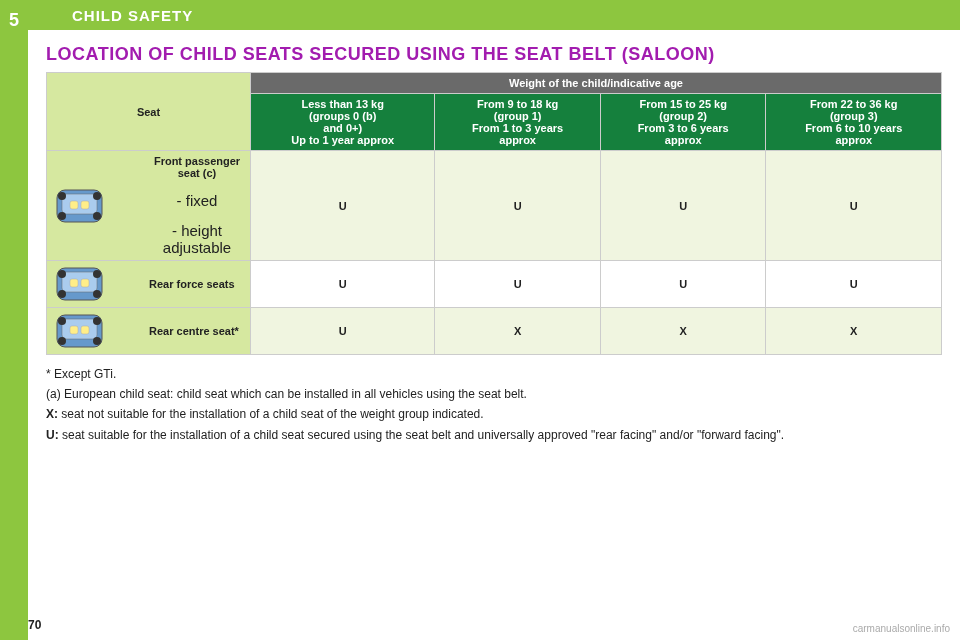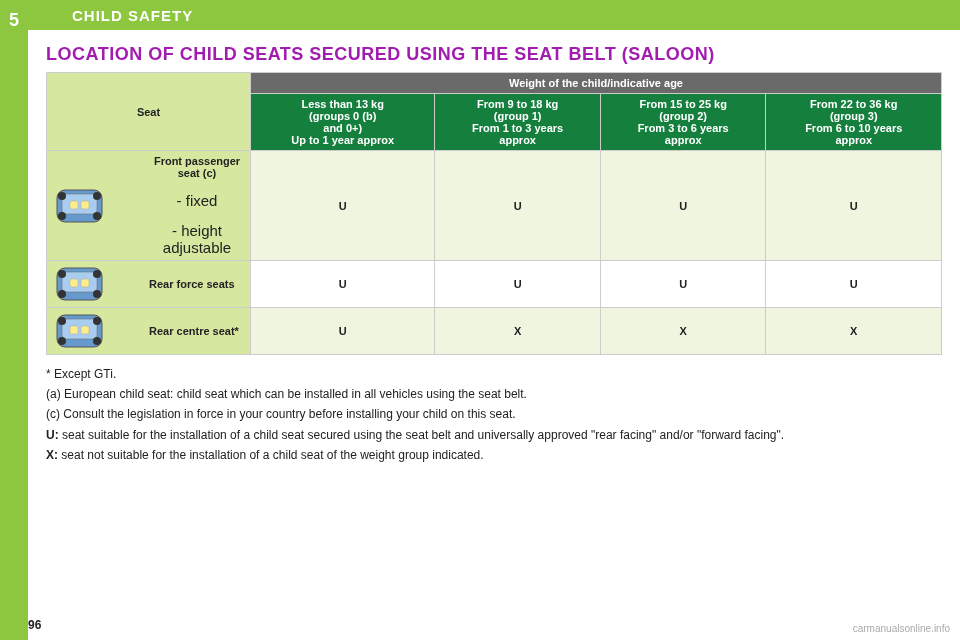--- a/index.html
+++ b/index.html
@@ -318,25 +318,24 @@
           <td class="value-x">X</td>
           <td class="value-x">X</td>
           <td class="value-x">X</td>
         </tr>
       </tbody>
   </table>
 
   <div class="footnotes">
     <p>* Except GTi.</p>
     <p>(a)  European child seat: child seat which can be installed in all vehicles using the seat belt.</p>
-    <p>(c)  Consult the legislation in force in your country before installing your child on this seat.</p>
+    <p>
+      <span class="bold-label">X:</span><span>  seat not suitable for the installation of a child seat of the weight group indicated.</span>
+    </p>
     <p>
       <span class="bold-label">U:</span><span>  seat suitable for the installation of a child seat secured using the seat belt and universally approved "rear facing" and/or "forward facing".</span>
     </p>
-    <p>
-      <span class="bold-label">X:</span><span>  seat not suitable for the installation of a child seat of the weight group indicated.</span>
-    </p>
   </div>
 
 </div>
 
-<div class="page-number">96</div>
+<div class="page-number">70</div>
 <div class="watermark">carmanualsonline.info</div>
 
 </body></html>

